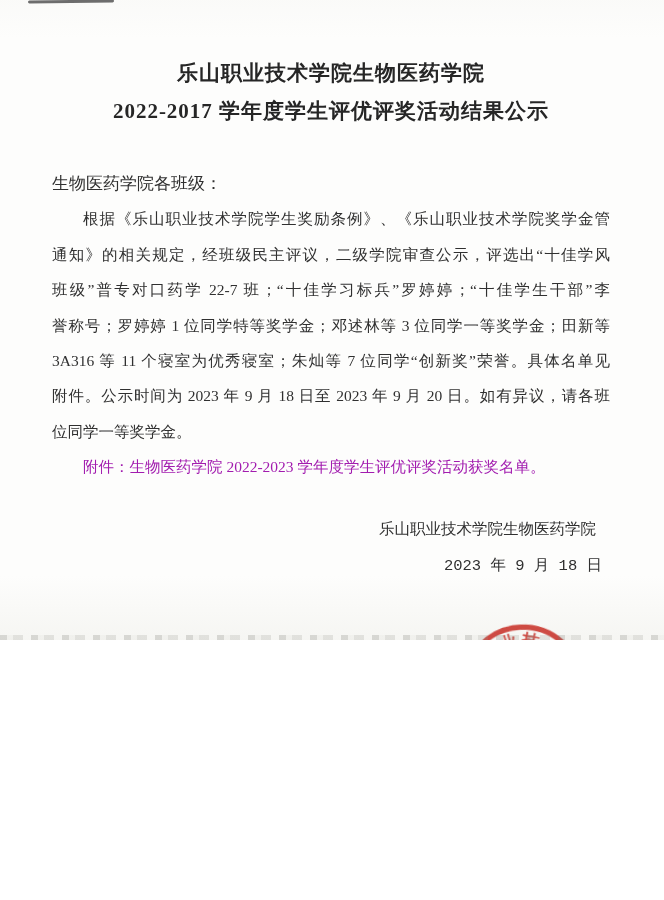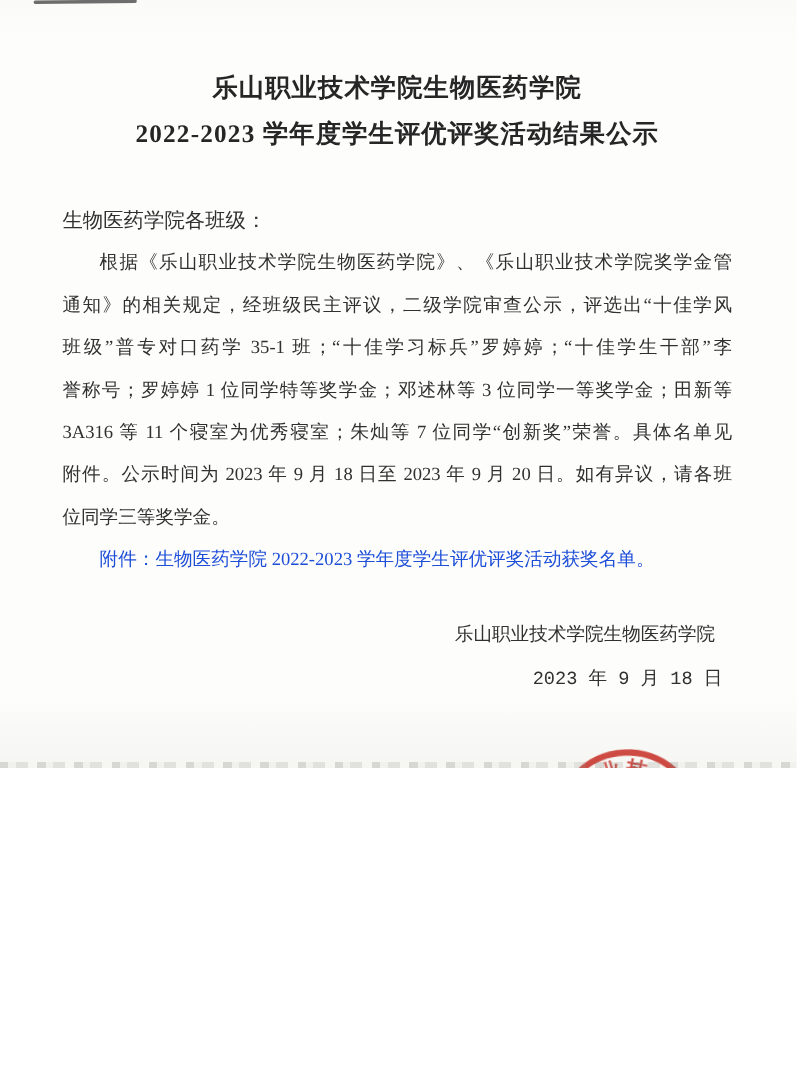--- a/index.html
+++ b/index.html
@@ -55,21 +55,21 @@
   .line.short {
     text-align: left;
     text-align-last: left;
   }
   .line.indent { text-indent: 31px; }
   
   .attachment {
     font-size: 15.5px;
     line-height: 35.4px;
     text-indent: 31px;
-    color: #1d4ed8;
+    color: #a21caf;
   }
   
   .signature-block { margin-top: 25px; }
   .sig {
     font-size: 15.5px;
     line-height: 38px;
     text-align: right;
     padding-right: 14px;
     color: #303030;
   }
@@ -137,34 +137,34 @@
 <body>
 
 <div class="page">
   <div class="paper-tint"></div>
   <div class="artifact-top"></div>
 
   <div class="content">
 
     <div class="titles">
       <div class="title-line">乐山职业技术学院生物医药学院</div>
-      <div class="title-line">2022-2023 学年度学生评优评奖活动结果公示</div>
+      <div class="title-line">2022-2017 学年度学生评优评奖活动结果公示</div>
     </div>
 
     <div class="salutation">生物医药学院各班级：</div>
 
     <div class="paragraph">
 
-    <div class="line indent">根据《乐山职业技术学院生物医药学院》、《乐山职业技术学院奖学金管</div>
+    <div class="line indent">根据《乐山职业技术学院学生奖励条例》、《乐山职业技术学院奖学金管</div>
         <div class="line">通知》的相关规定，经班级民主评议，二级学院审查公示，评选出“十佳学风</div>
-        <div class="line">班级”普专对口药学 35-1 班；“十佳学习标兵”罗婷婷；“十佳学生干部”李</div>
+        <div class="line">班级”普专对口药学 22-7 班；“十佳学习标兵”罗婷婷；“十佳学生干部”李</div>
         <div class="line">誉称号；罗婷婷 1 位同学特等奖学金；邓述林等 3 位同学一等奖学金；田新等</div>
         <div class="line">3A316 等 11 个寝室为优秀寝室；朱灿等 7 位同学“创新奖”荣誉。具体名单见</div>
         <div class="line">附件。公示时间为 2023 年 9 月 18 日至 2023 年 9 月 20 日。如有异议，请各班</div>
-        <div class="line short">位同学三等奖学金。</div>
+        <div class="line short">位同学一等奖学金。</div>
       </div>
 
     <div class="attachment">附件：生物医药学院 2022-2023 学年度学生评优评奖活动获奖名单。</div>
 
     <div class="signature-block">
       <div class="sig">乐山职业技术学院生物医药学院</div>
       <div class="sig-date">2023 年 9 月 18 日</div>
     </div>
 
   </div>

